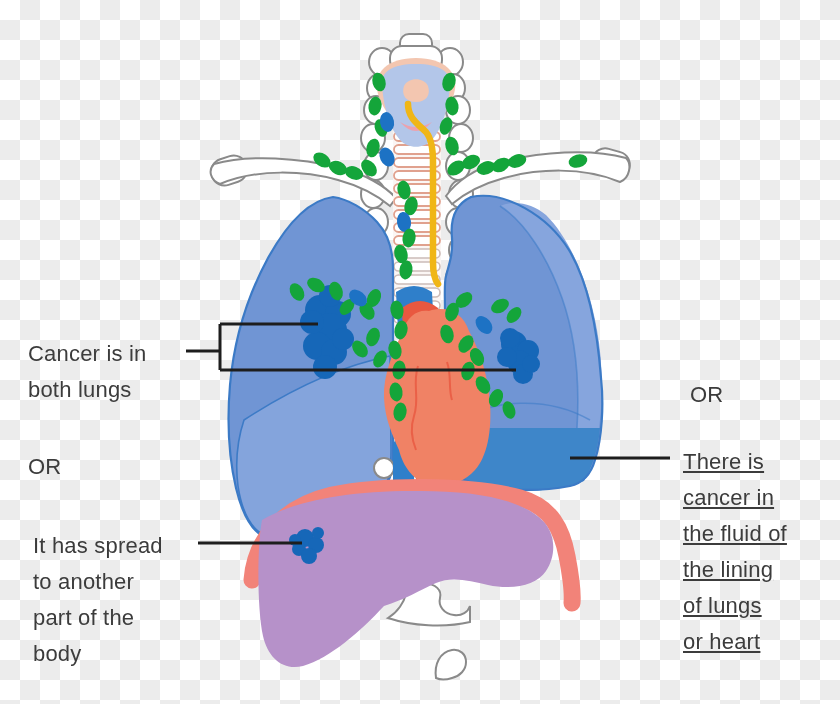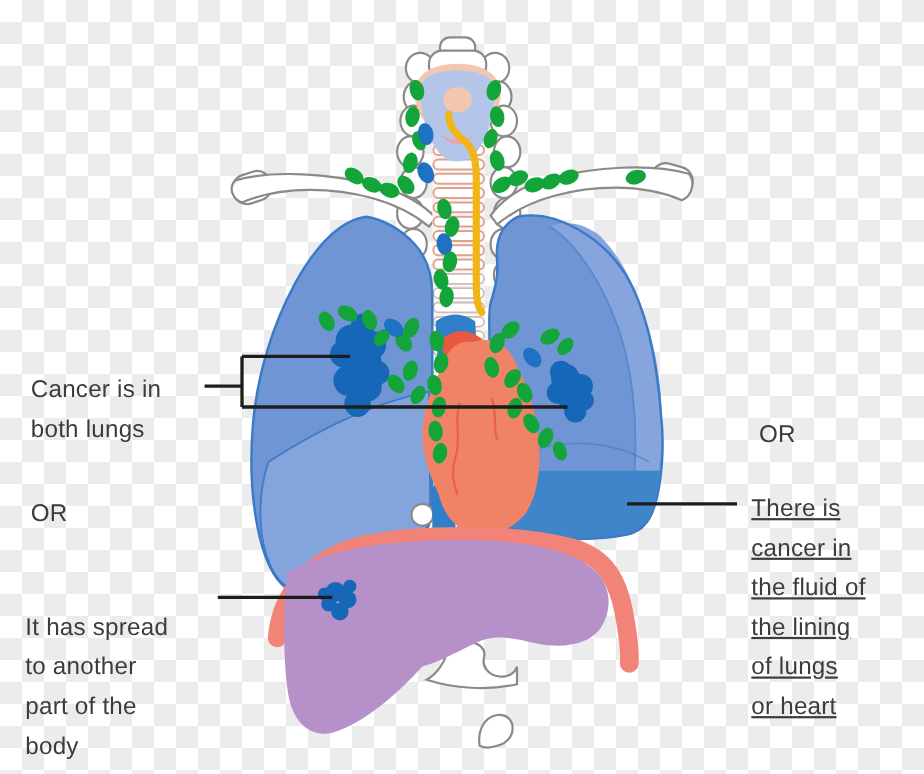--- a/index.html
+++ b/index.html
@@ -273,21 +273,21 @@
     <path class="connector" d="M220,324 L318,324"></path>
     <path class="connector" d="M220,370 L516,370"></path>
     <path class="connector" d="M198,543 L302,543"></path>
     <path class="connector" d="M570,458 L670,458"></path>
   </g>
 </svg>
 
 <div class="label" style="left:28px;top:336px;">Cancer is in
 both lungs</div>
 <div class="label" style="left:28px;top:449px;">OR</div>
-<div class="label" style="left:23px;top:528px;margin-top:24px;">It has spread
+<div class="label" style="left:33px;top:528px;">It has spread
 to another
 part of the
 body</div>
 <div class="label" style="left:690px;top:377px;">OR</div>
 <div class="label" style="left:683px;top:444px;text-decoration:underline;">There is
 cancer in
 the fluid of
 the lining
 of lungs
 or heart</div>

